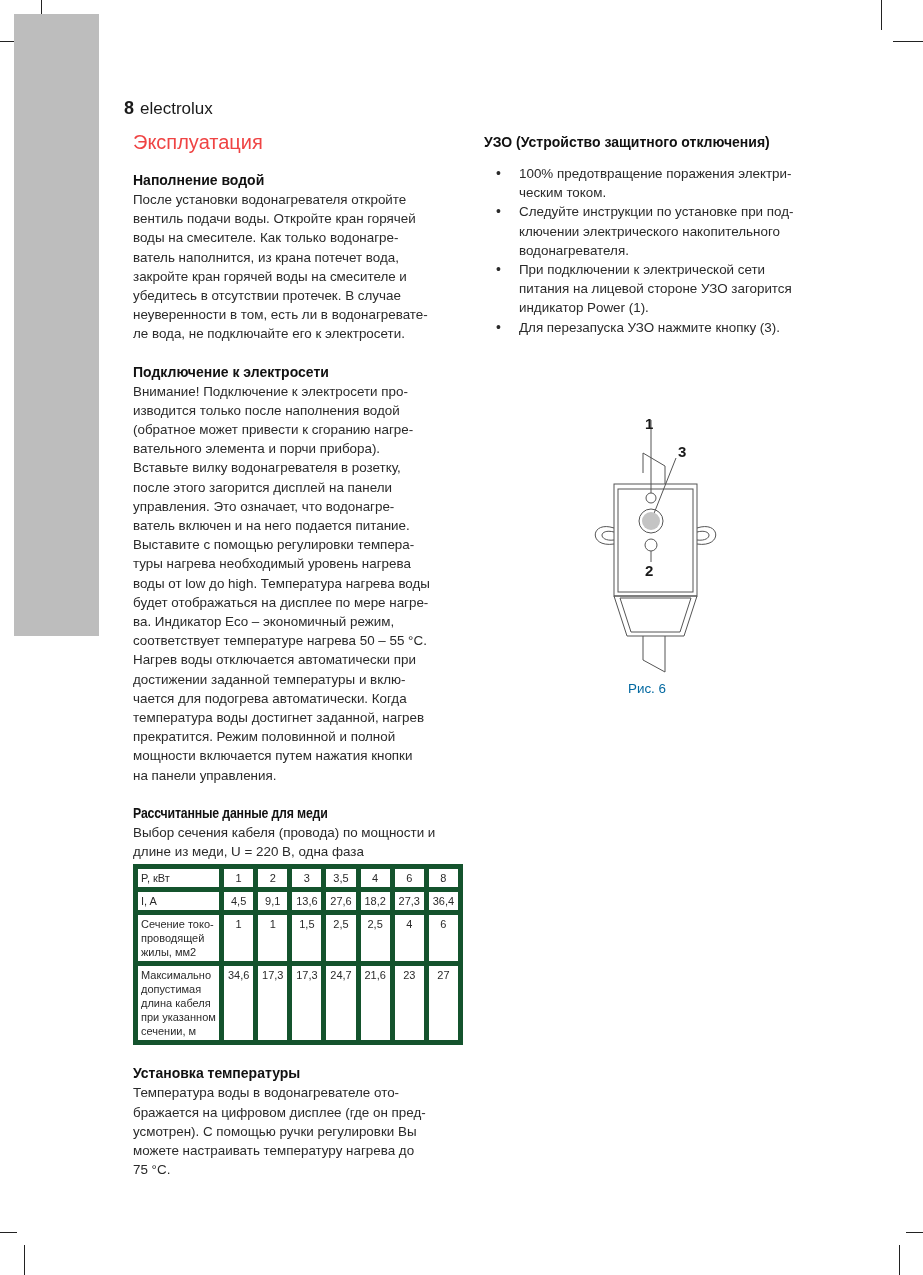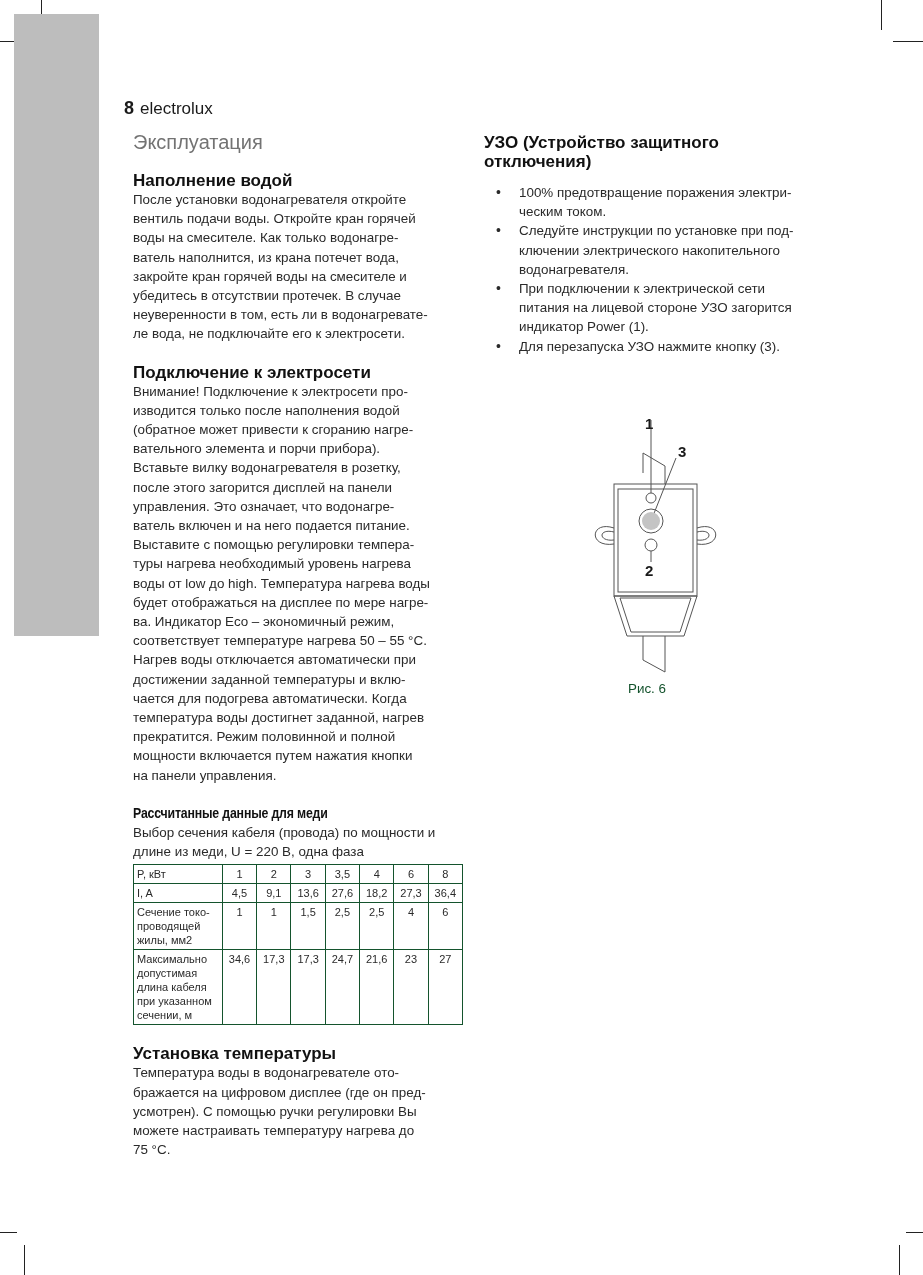--- a/index.html
+++ b/index.html
@@ -6,42 +6,42 @@
   body {
     width: 923px; height: 1275px; position: relative; overflow: hidden;
     background: #ffffff; color: #1a1a1a;
     font-family: "Liberation Sans", sans-serif;
   }
   .crop { position: absolute; background: #222; }
   .sidebar-band { position: absolute; left: 14px; top: 14px; width: 85px; height: 622px; background: #bdbdbd; }
 
   .header { position: absolute; left: 124px; top: 98px; font-size: 17px; }
   .header .num { font-weight: bold; font-size: 18px; margin-right: 6px; }
-  .section-title { position: absolute; left: 133px; top: 131px; font-size: 20px; color: #737373; }
+  .section-title { position: absolute; left: 133px; top: 131px; font-size: 20px; color: #ef4444; }
 
   .col { position: absolute; width: 335px; font-size: 13.4px; line-height: 19.2px; color: #2a2a2a; }
   .col-left { left: 133px; top: 171px; }
   .col-right { left: 484px; top: 133px; width: 335px; }
 
-  h3 { margin: 0; font-size: 17px; font-weight: bold; color: #111; line-height: 19px; }
+  h3 { margin: 0; font-size: 14px; font-weight: bold; color: #111; line-height: 19px; }
   h3.cond { font-size: 14px; letter-spacing: -0.2px; transform: scaleX(0.88); transform-origin: left; white-space: nowrap; }
   p { margin: 0; white-space: pre-line; }
   .gap { height: 19px; }
 
   table.data { border-collapse: collapse; margin-top: 3px; width: 330px; font-size: 11px; line-height: 14px; color: #2a2a2a; }
-  table.data td { border: 1px solid #14532d; padding: 2px 2px; vertical-align: top; text-align: center; }
+  table.data td { border: 5px solid #14532d; padding: 2px 2px; vertical-align: top; text-align: center; }
   table.data td.hdr { text-align: left; width: 84px; padding-left: 3px; }
   table.data td.v { width: 30px; }
 
   ul.bullets { list-style: none; padding: 0; margin: 12px; }
   ul.bullets li { position: relative; padding-left: 23px; white-space: pre-line; }
   ul.bullets li::before { content: "•"; position: absolute; left: 0; top: 0; font-size: 14px; }
 
   .figure { position: absolute; left: 580px; top: 410px; width: 150px; height: 290px; }
-  .fig-caption { position: absolute; left: 628px; top: 681px; font-size: 13.4px; color: #14532d; }
+  .fig-caption { position: absolute; left: 628px; top: 681px; font-size: 13.4px; color: #0369a1; }
 </style>
 </head>
 <body>
 
 <div class="crop" style="left:41px;top:0;width:1px;height:30px;"></div>
 <div class="crop" style="left:0;top:41px;width:30px;height:1px;"></div>
 <div class="crop" style="left:881px;top:0;width:1px;height:30px;"></div>
 <div class="crop" style="left:893px;top:41px;width:30px;height:1px;"></div>
 <div class="crop" style="left:0;top:1232px;width:17px;height:1px;"></div>
 <div class="crop" style="left:24px;top:1245px;width:1px;height:30px;"></div>

